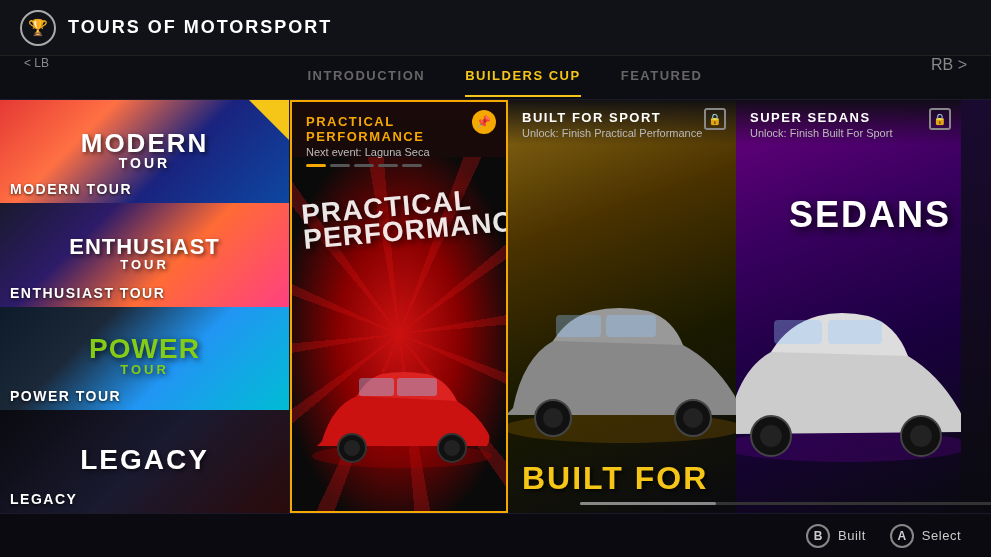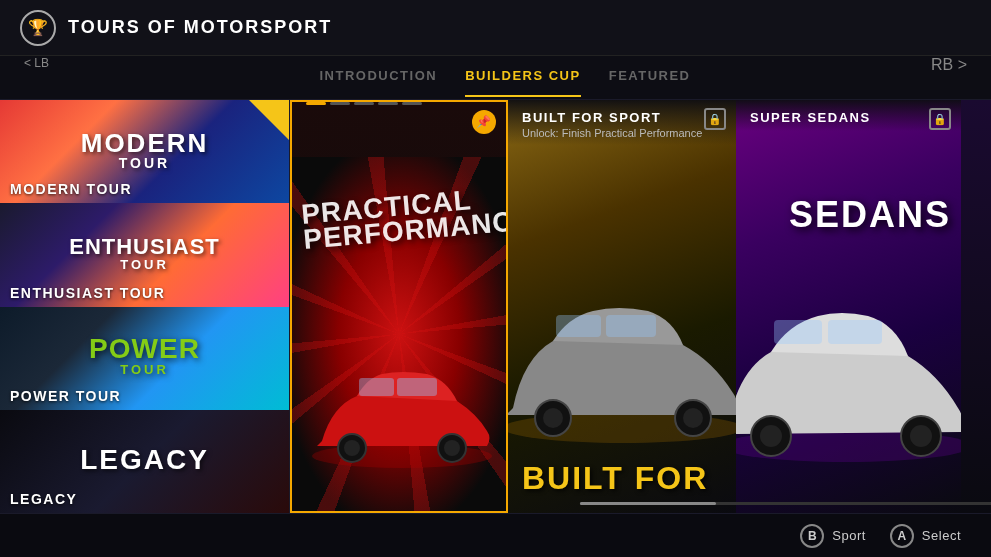--- a/index.html
+++ b/index.html
@@ -52,21 +52,21 @@
       position: relative;
     }
     .nav-left {
       font-size: 12px;
       color: #888;
       margin-right: 30px;
       cursor: pointer;
     }
     .nav-tabs {
       display: flex;
-      gap: 28px;
+      gap: 40px;
       flex: 1;
       justify-content: center;
     }
     .nav-tab {
       font-size: 13px;
       font-weight: 600;
       letter-spacing: 1.5px;
       color: #666;
       cursor: pointer;
       padding: 12px 0;
@@ -584,20 +584,24 @@
 
   <div class="cards-area">
 
     <div class="card practical selected">
       <div class="practical-bg"></div>
       <div class="practical-art"></div>
       <div class="practical-pattern"></div>
 
       <div class="pin-icon">📌</div>
 
+      <div class="card-header" style="position:relative;z-index:4;">
+        <div class="card-title">PRACTICAL PERFORMANCE</div>
+        <div class="card-subtitle">Next event: Laguna Seca</div>
+      </div>
       <div class="card-dots">
         <div class="dot active"></div>
         <div class="dot"></div>
         <div class="dot"></div>
         <div class="dot"></div>
         <div class="dot"></div>
       </div>
 
       <svg style="position:absolute;bottom:35px;left:10px;right:10px;width:200px;height:110px;z-index:3;" viewBox="0 0 200 110">
         <ellipse cx="100" cy="90" rx="90" ry="12" fill="rgba(180,0,0,0.3)"></ellipse>
@@ -643,20 +647,21 @@
       </div>
     </div>
 
     <div class="card supersedans">
       <div class="ss-bg"></div>
 
       <div class="lock-icon">🔒</div>
 
       <div class="ss-header">
         <div class="card-title" style="color:white;">SUPER SEDANS</div>
+        <div class="card-subtitle">Unlock: Finish Built For Sport</div>
       </div>
 
       <svg style="position:absolute;bottom:40px;left:-30px;width:280px;height:165px;z-index:3;" viewBox="0 0 280 165">
         <ellipse cx="140" cy="138" rx="125" ry="16" fill="rgba(100,0,150,0.3)"></ellipse>
         <path d="M22 118 Q32 62 65 44 Q98 28 132 30 Q170 28 202 48 Q232 66 252 100 Q260 112 256 124 L18 126 Z" fill="#ccc"></path>
         <path d="M65 44 Q82 16 112 8 Q135 2 162 8 Q190 16 202 48 Z" fill="#ddd"></path>
         <rect x="68" y="12" width="48" height="24" rx="4" fill="rgba(150,200,255,0.35)"></rect>
         <rect x="122" y="12" width="54" height="24" rx="4" fill="rgba(150,200,255,0.35)"></rect>
         <circle cx="65" cy="128" r="20" fill="#111" stroke="#444" stroke-width="2"></circle>
         <circle cx="65" cy="128" r="11" fill="#222"></circle>
@@ -675,19 +680,19 @@
 
     <div class="scroll-bar">
       <div class="scroll-thumb"></div>
     </div>
   </div>
 </div>
 
 <div class="bottom-bar">
   <div class="btn-control">
     <div class="btn-circle">B</div>
-    <span class="btn-label">Sport</span>
+    <span class="btn-label">Built</span>
   </div>
   <div class="btn-control">
     <div class="btn-circle">A</div>
     <span class="btn-label">Select</span>
   </div>
 </div>
 
 </body></html>

